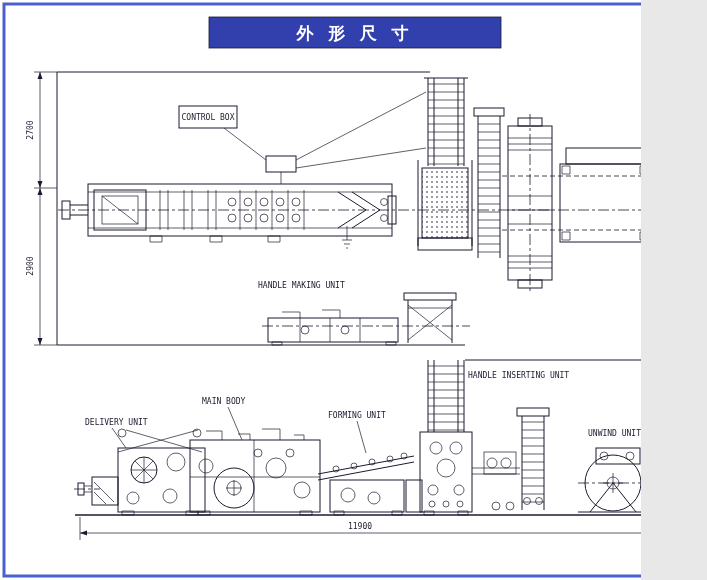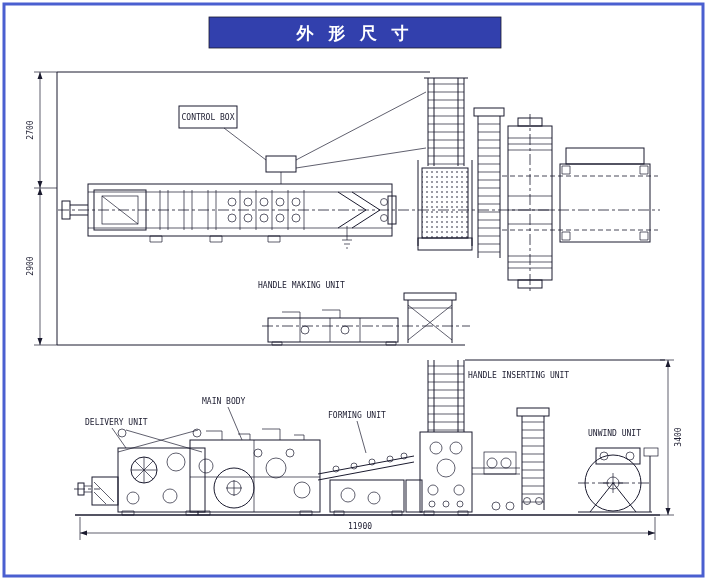--- a/index.html
+++ b/index.html
@@ -1,20 +1,20 @@
 <!DOCTYPE html>
 <html style="--border: #4a5fd0; --banner: #3240ad; --banner_text: #ffffff; --line: #1b1b2f; --bg: #ffffff;"><head>
 <meta charset="utf-8">
 <style>
   :root{
     --border:#4a5fd0; --banner:#3240ad; --banner_text:#ffffff;
     --line:#1b1b2f; --bg:#ffffff;
   }
   html,body{margin:0;padding:0;background:#e8e8e8;}
-  .page{width:707px;height:580px;position:relative;background:var(--bg);overflow:hidden;}
+  .page{width:641px;height:580px;position:relative;background:var(--bg);overflow:hidden;}
   svg{display:block;}
   .ln{stroke:var(--line);fill:none;stroke-width:1;}
   .thin{stroke:var(--line);fill:none;stroke-width:.7;}
   .thick{stroke:var(--line);fill:none;stroke-width:1.5;}
   .dash{stroke:var(--line);fill:none;stroke-width:.8;stroke-dasharray:11 3 3 3;}
   .dsh{stroke:var(--line);fill:none;stroke-width:.8;stroke-dasharray:5 3;}
   .fl{fill:var(--line);stroke:none;}
   .lbl{font-family:"DejaVu Sans Mono","Liberation Mono",monospace;font-size:8px;fill:var(--line);}
   .ttl{font-family:"Liberation Sans","DejaVu Sans",sans-serif;font-size:17px;font-weight:bold;
        letter-spacing:5px;fill:var(--banner_text);}

